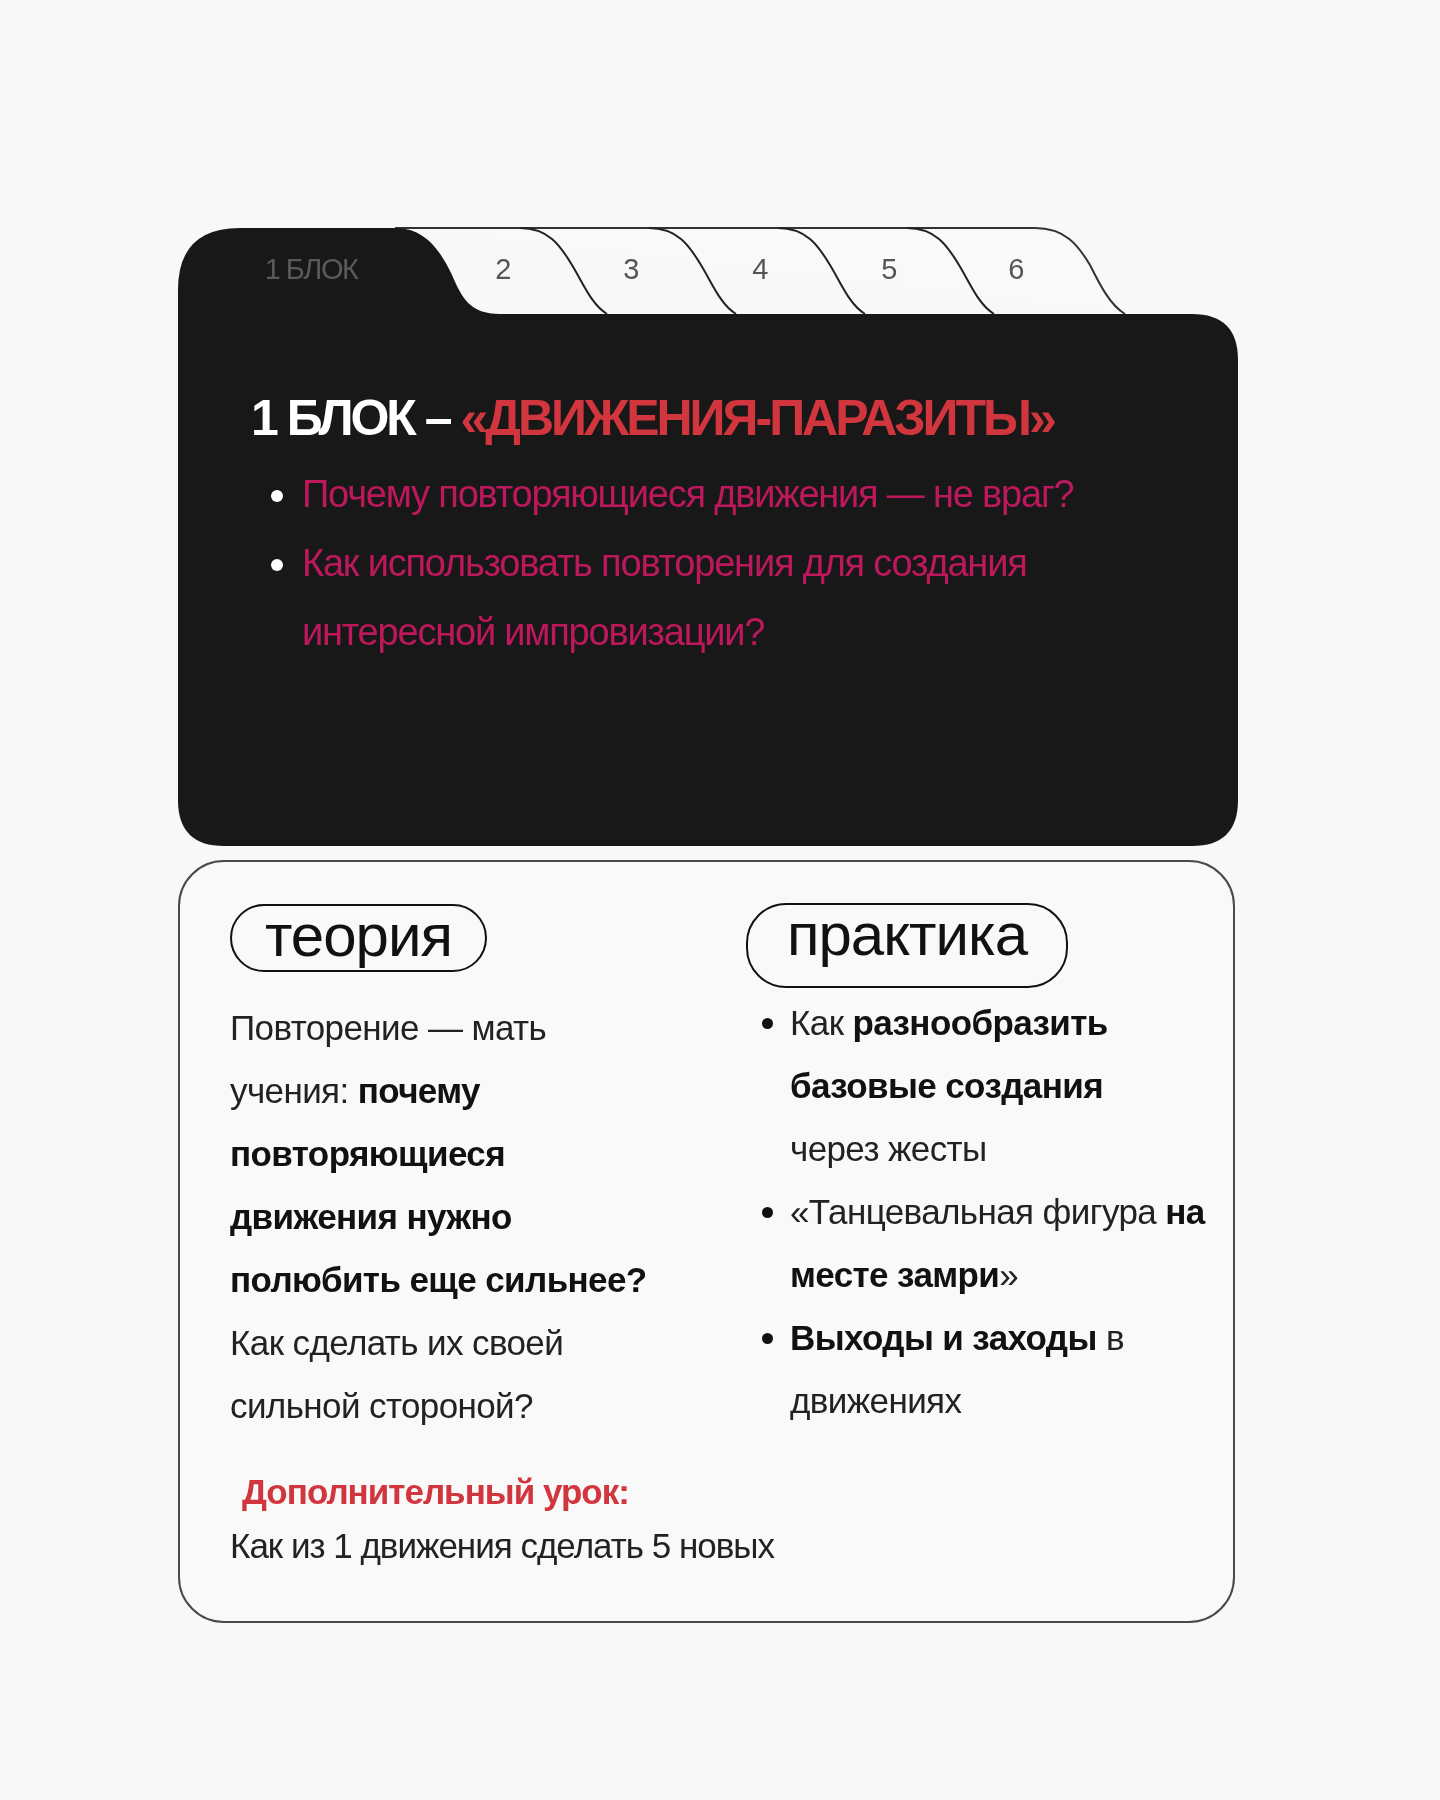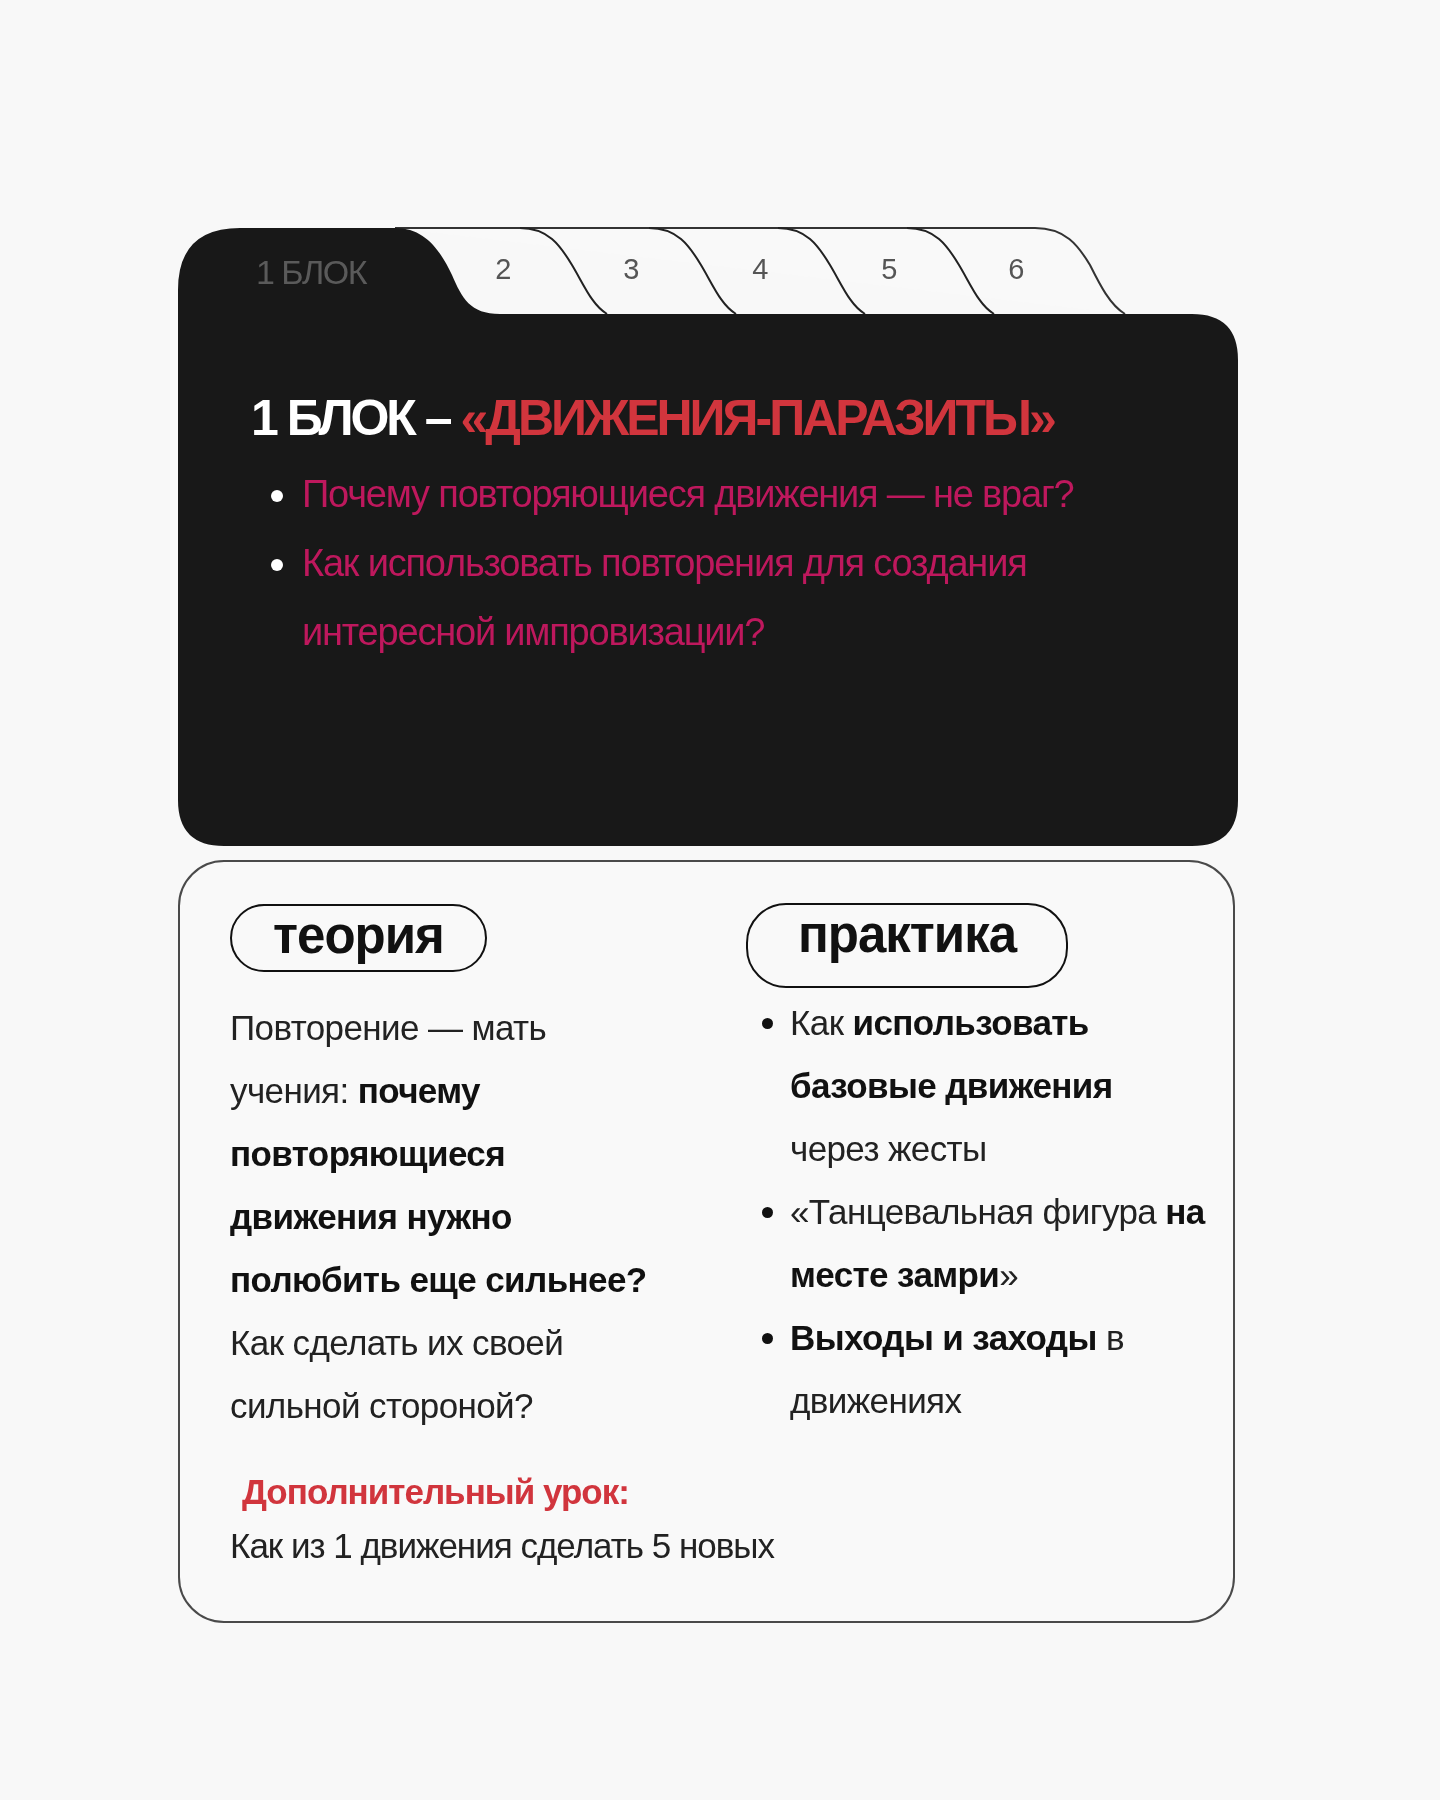--- a/index.html
+++ b/index.html
@@ -5,40 +5,40 @@
   html, body { margin:0; padding:0; }
   body {
     width:1440px; height:1800px; background:#f8f8f8; position:relative; overflow:hidden;
     font-family:"Liberation Sans", sans-serif; color:#111;
   }
   #tabs-svg { position:absolute; left:0; top:0; }
   .tab-label {
     position:absolute; top:253px; font-size:29px; color:#555; transform:translateX(-50%);
     letter-spacing:-0.5px; cursor:pointer;
   }
-  .tab-active-label { color:#5a5a5a; font-size:34px; letter-spacing:-1.5px; }
+  .tab-active-label { color:#5a5a5a; font-size:29px; letter-spacing:-1.5px; }
   .dark-panel-content { position:absolute; left:243px; top:380px; width:960px; color:#fff; }
   .title {
     font-size:50px; font-weight:bold; letter-spacing:-3px; line-height:60px; margin:8px; white-space:nowrap;
   }
   .title .accent { color:#d1353d; }
   .dark-list { list-style:none; margin:12px 0 0 0; padding:0; }
   .dark-list li {
     position:relative; padding-left:59px; font-size:38px; line-height:69px; letter-spacing:-1.2px; color:#be185d;
   }
   .dark-list li::before {
     content:""; position:absolute; left:28px; top:30px; width:12px; height:12px; border-radius:50%; background:#fff;
   }
   .light-box {
     position:absolute; left:178px; top:860px; width:1057px; height:763px;
     border:2px solid #4a4a4a; border-radius:46px; box-sizing:border-box; background:#f9f9f9;
   }
   .pill {
     position:absolute; border:2.5px solid #111; border-radius:40px; box-sizing:border-box;
-    font-size:51px; font-weight:bold; letter-spacing:-1px; text-align:center; line-height:60px; color:#111;
+    font-size:60px; font-weight:normal; letter-spacing:-1px; text-align:center; line-height:60px; color:#111;
   }
   .col-text { position:absolute; font-size:35px; line-height:63px; letter-spacing:-0.6px; color:#222; }
   .col-text b { color:#111; }
   .prac-list { list-style:none; margin:0; padding:0; }
   .prac-list li { position:relative; padding-left:28px; }
   .prac-list li::before {
     content:""; position:absolute; left:0; top:27px; width:11px; height:11px; border-radius:50%; background:#111;
   }
   .extra-label { position:absolute; left:242px; top:1472px; font-size:35px; font-weight:bold; color:#d1353d; letter-spacing:-1px; }
   .extra-text { position:absolute; left:230px; top:1526px; font-size:35px; color:#222; letter-spacing:-1px; }
@@ -84,20 +84,20 @@
 </div>
 
 <div class="light-box"></div>
 
 <div class="pill" style="left:230px; top:904px; width:257px; height:68px;">теория</div>
 <div class="col-text" style="left:230px; top:996px; width:440px;"><span>Повторение — мать учения: </span><b>почему повторяющиеся движения нужно полюбить еще сильнее?</b><span> Как сделать их своей сильной стороной?</span></div>
 
 <div class="pill" style="left:746px; top:903px; width:322px; height:85px;">практика</div>
 <div class="col-text" style="left:762px; top:991px; width:440px;">
   <ul class="prac-list">
-    <li style="width:370px;"><span>Как </span><b>использовать базовые движения</b><span> через жесты</span></li>
+    <li style="width:370px;"><span>Как </span><b>разнообразить базовые создания</b><span> через жесты</span></li>
     <li style="width:430px;"><span>«Танцевальная фигура </span><b>на месте замри</b><span>»</span></li>
     <li style="width:340px;"><b>Выходы и заходы</b><span> в движениях</span></li>
   </ul>
 </div>
 
 <div class="extra-label">Дополнительный урок:</div>
 <div class="extra-text">Как из 1 движения сделать 5 новых</div>
 
 </body></html>

